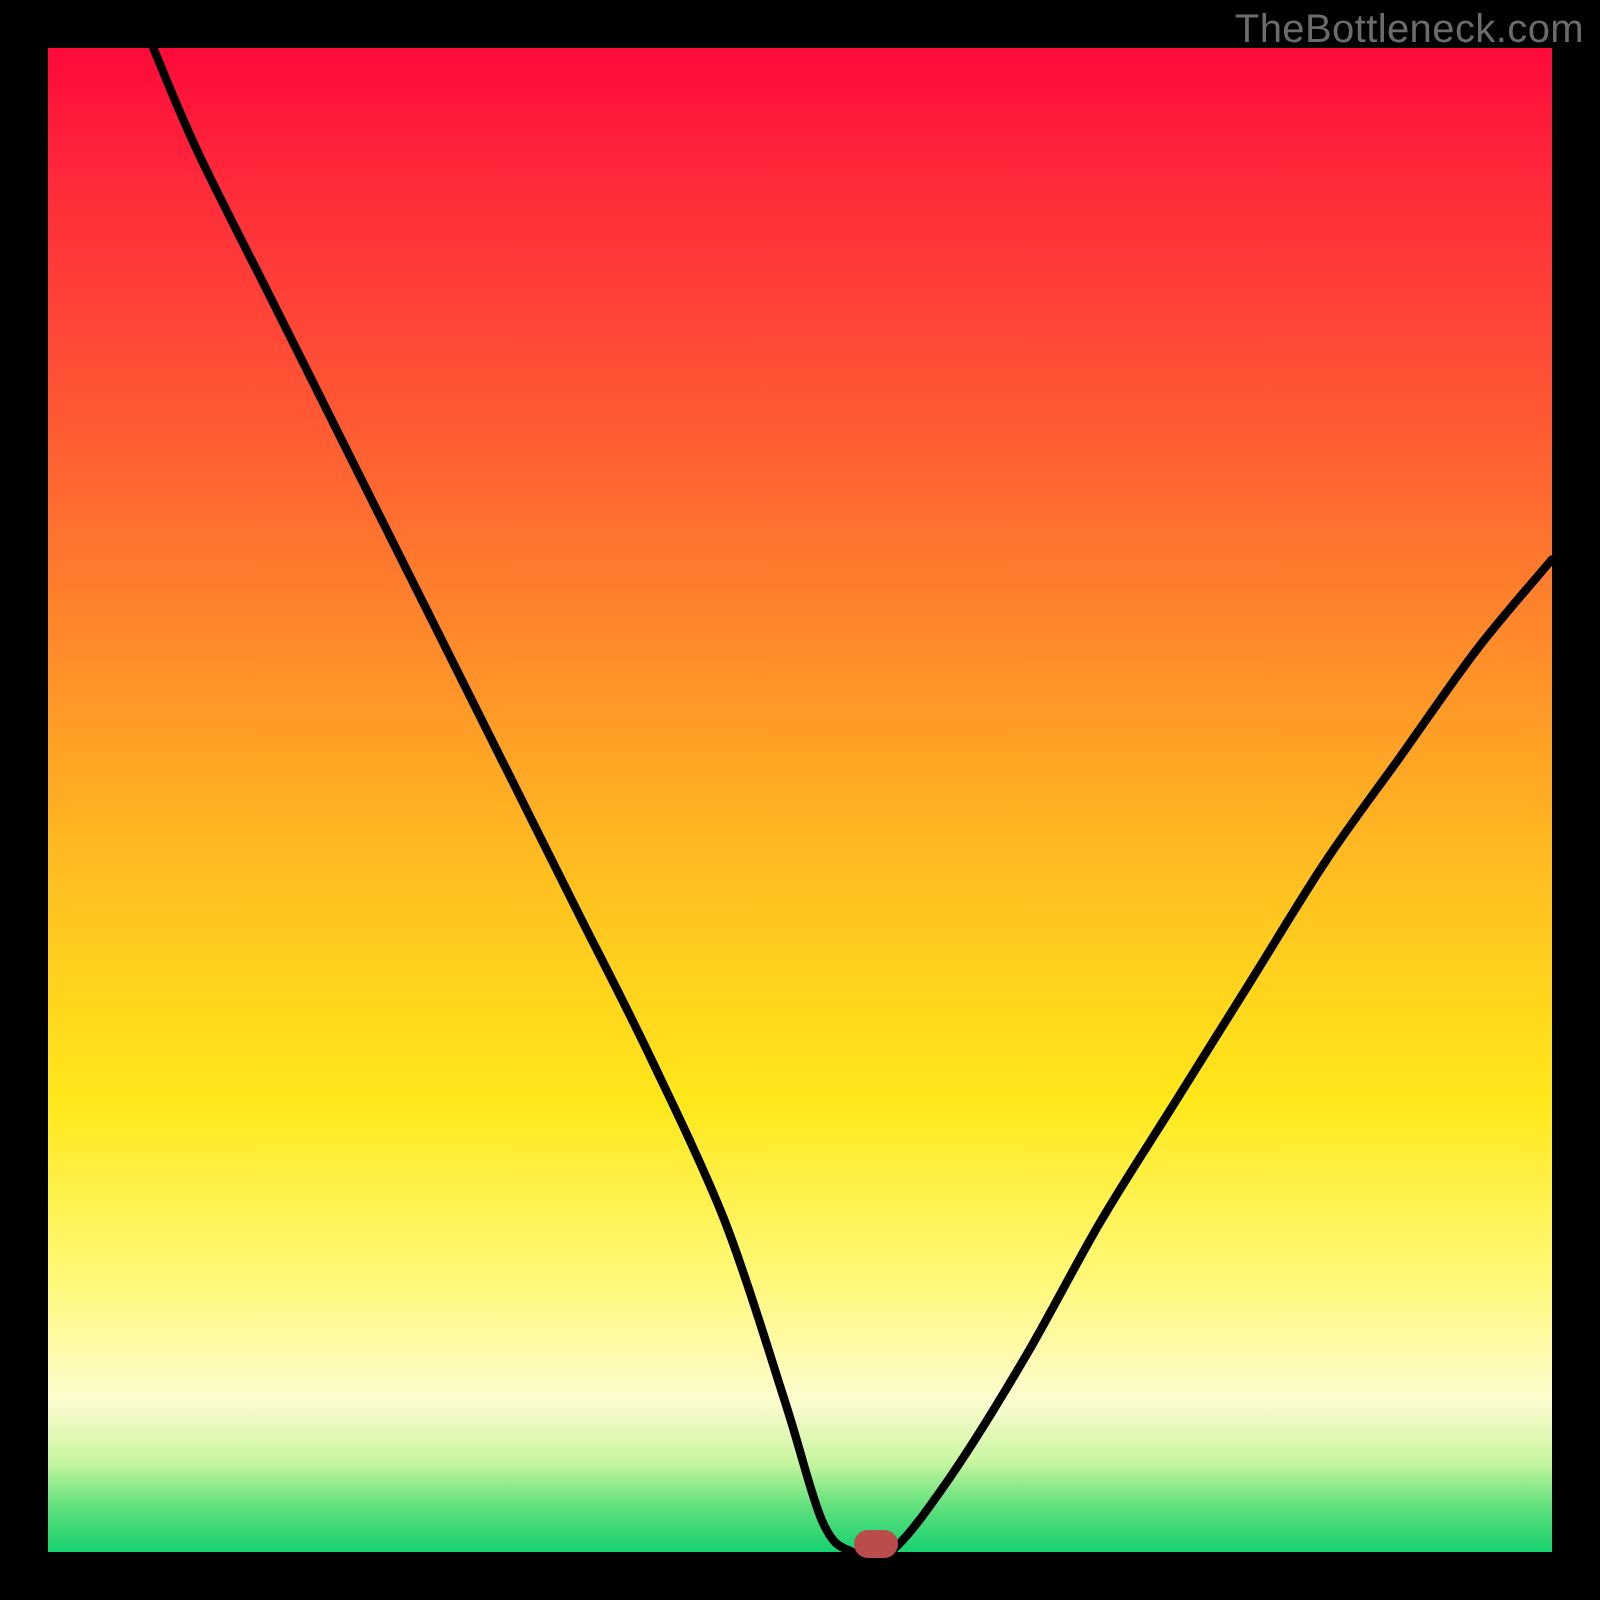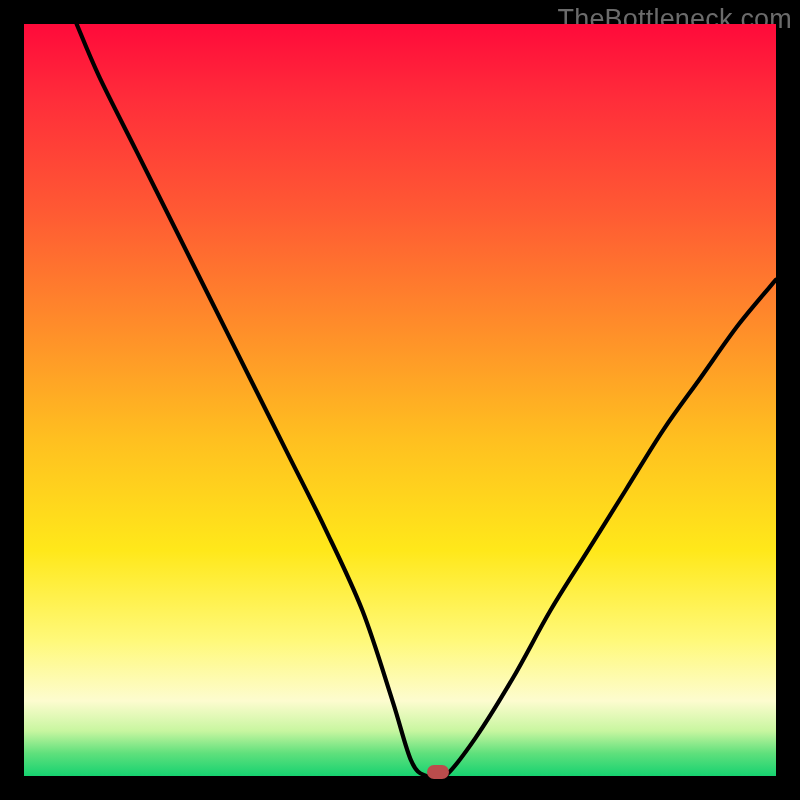--- a/index.html
+++ b/index.html
@@ -35,21 +35,21 @@
       #c8f6a0 94%,
       #5fe07c 97%,
       #16d270 100%
     );
   }
   .watermark {
     position: absolute;
     top: 4px;
     right: 8px;
     color: #6b6b6b;
-    font-size: 27px;
+    font-size: 20px;
     letter-spacing: 0.2px;
     user-select: none;
   }
   svg.curve {
     position: absolute;
     left: 0;
     top: 0;
     width: 752px;
     height: 752px;
     overflow: visible;

